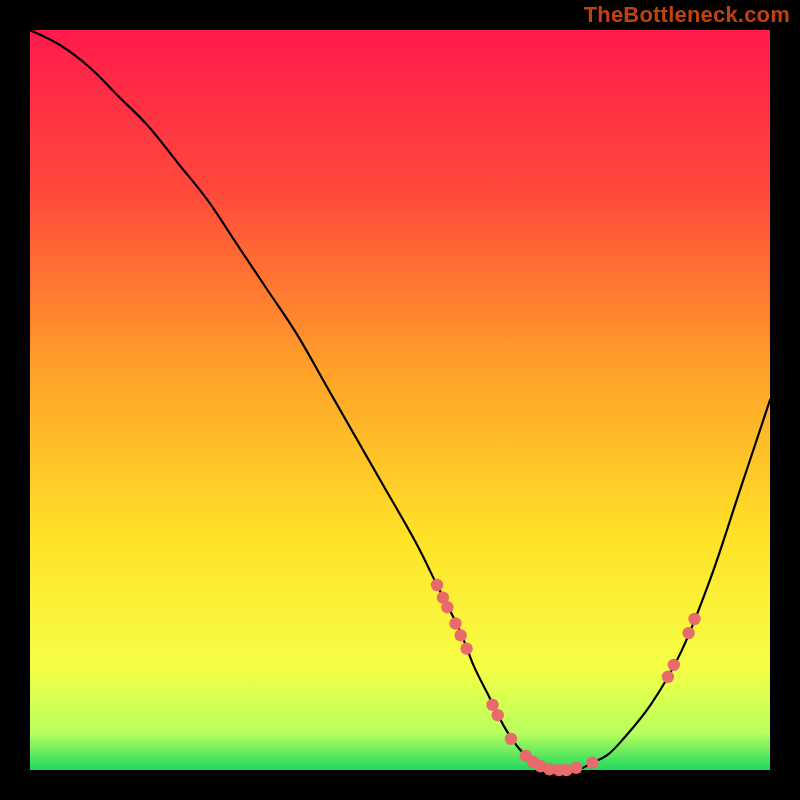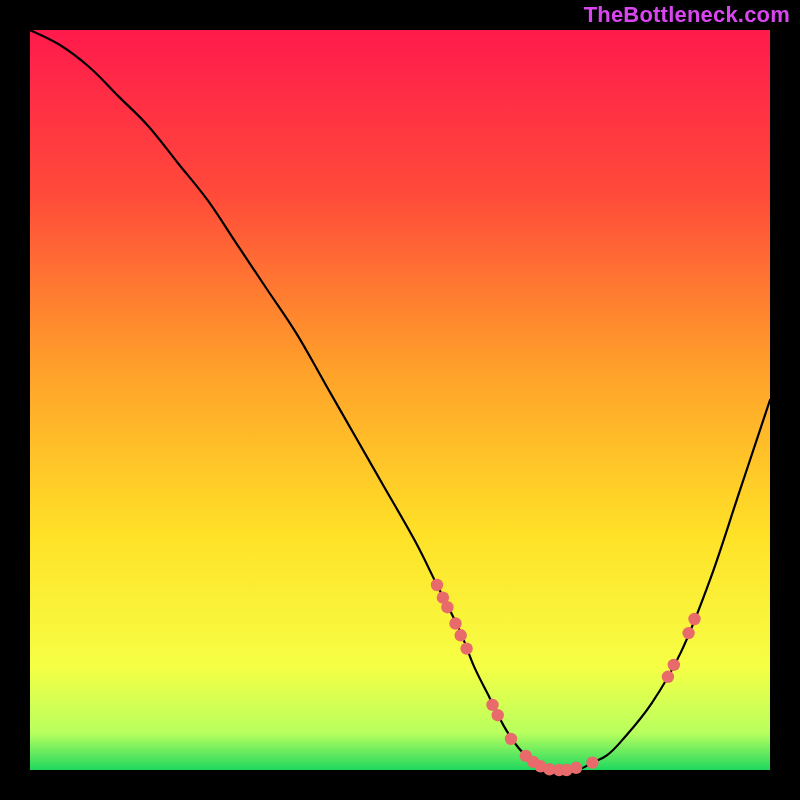--- a/index.html
+++ b/index.html
@@ -13,21 +13,21 @@
   }
   .wrapper {
     position: relative;
     width: 800px;
     height: 800px;
   }
   .watermark {
     position: absolute;
     top: 2px;
     right: 10px;
-    color: #d946ef;
+    color: #c2410c;
     font-size: 22px;
     font-weight: 600;
     letter-spacing: 0.2px;
     user-select: none;
   }
   svg {
     display: block;
   }
   .curve {
     fill: none;

